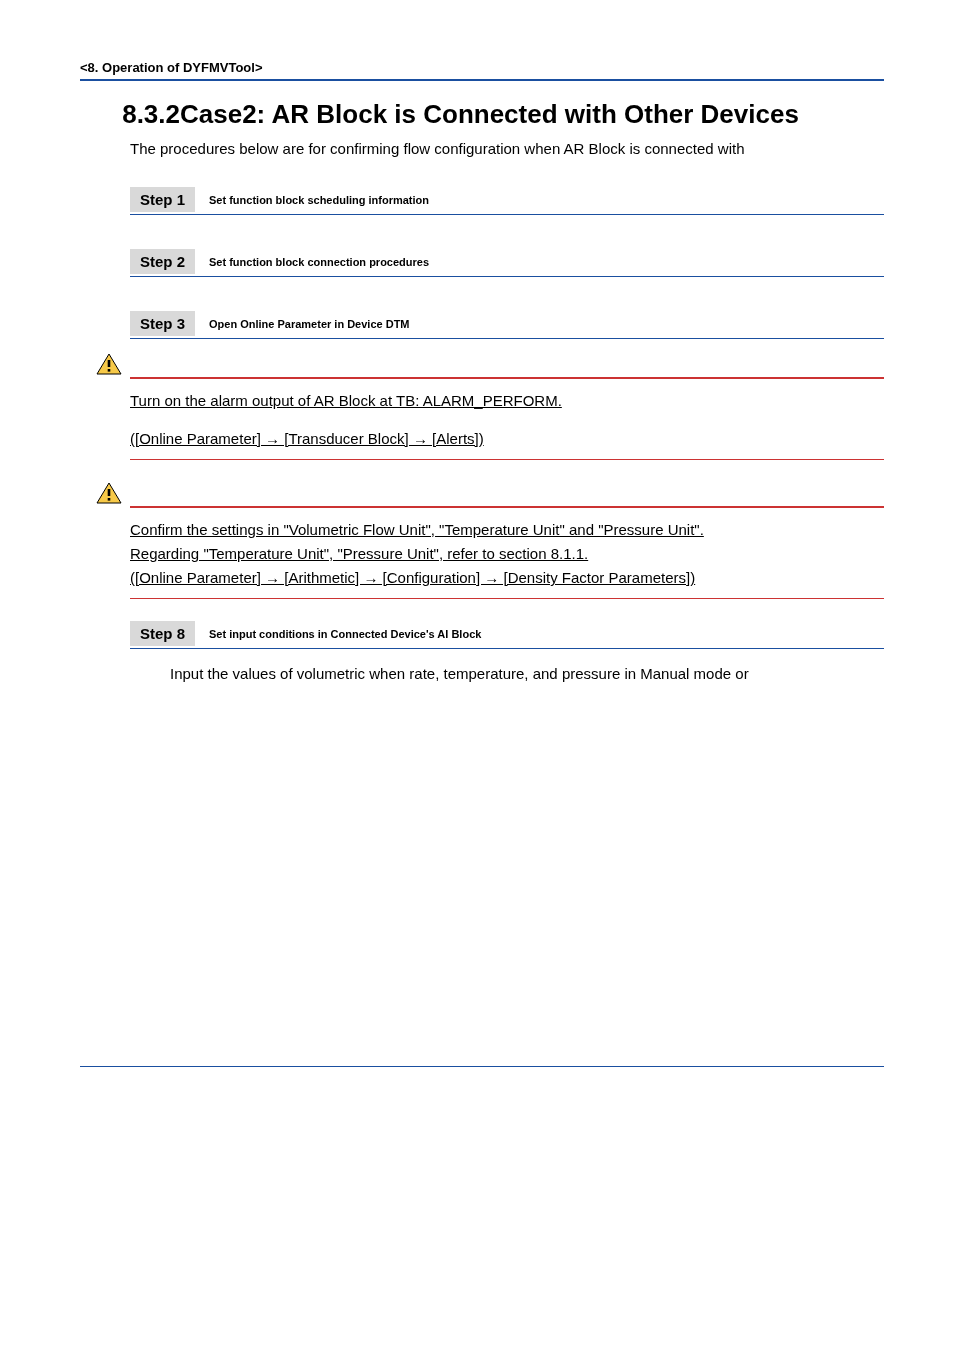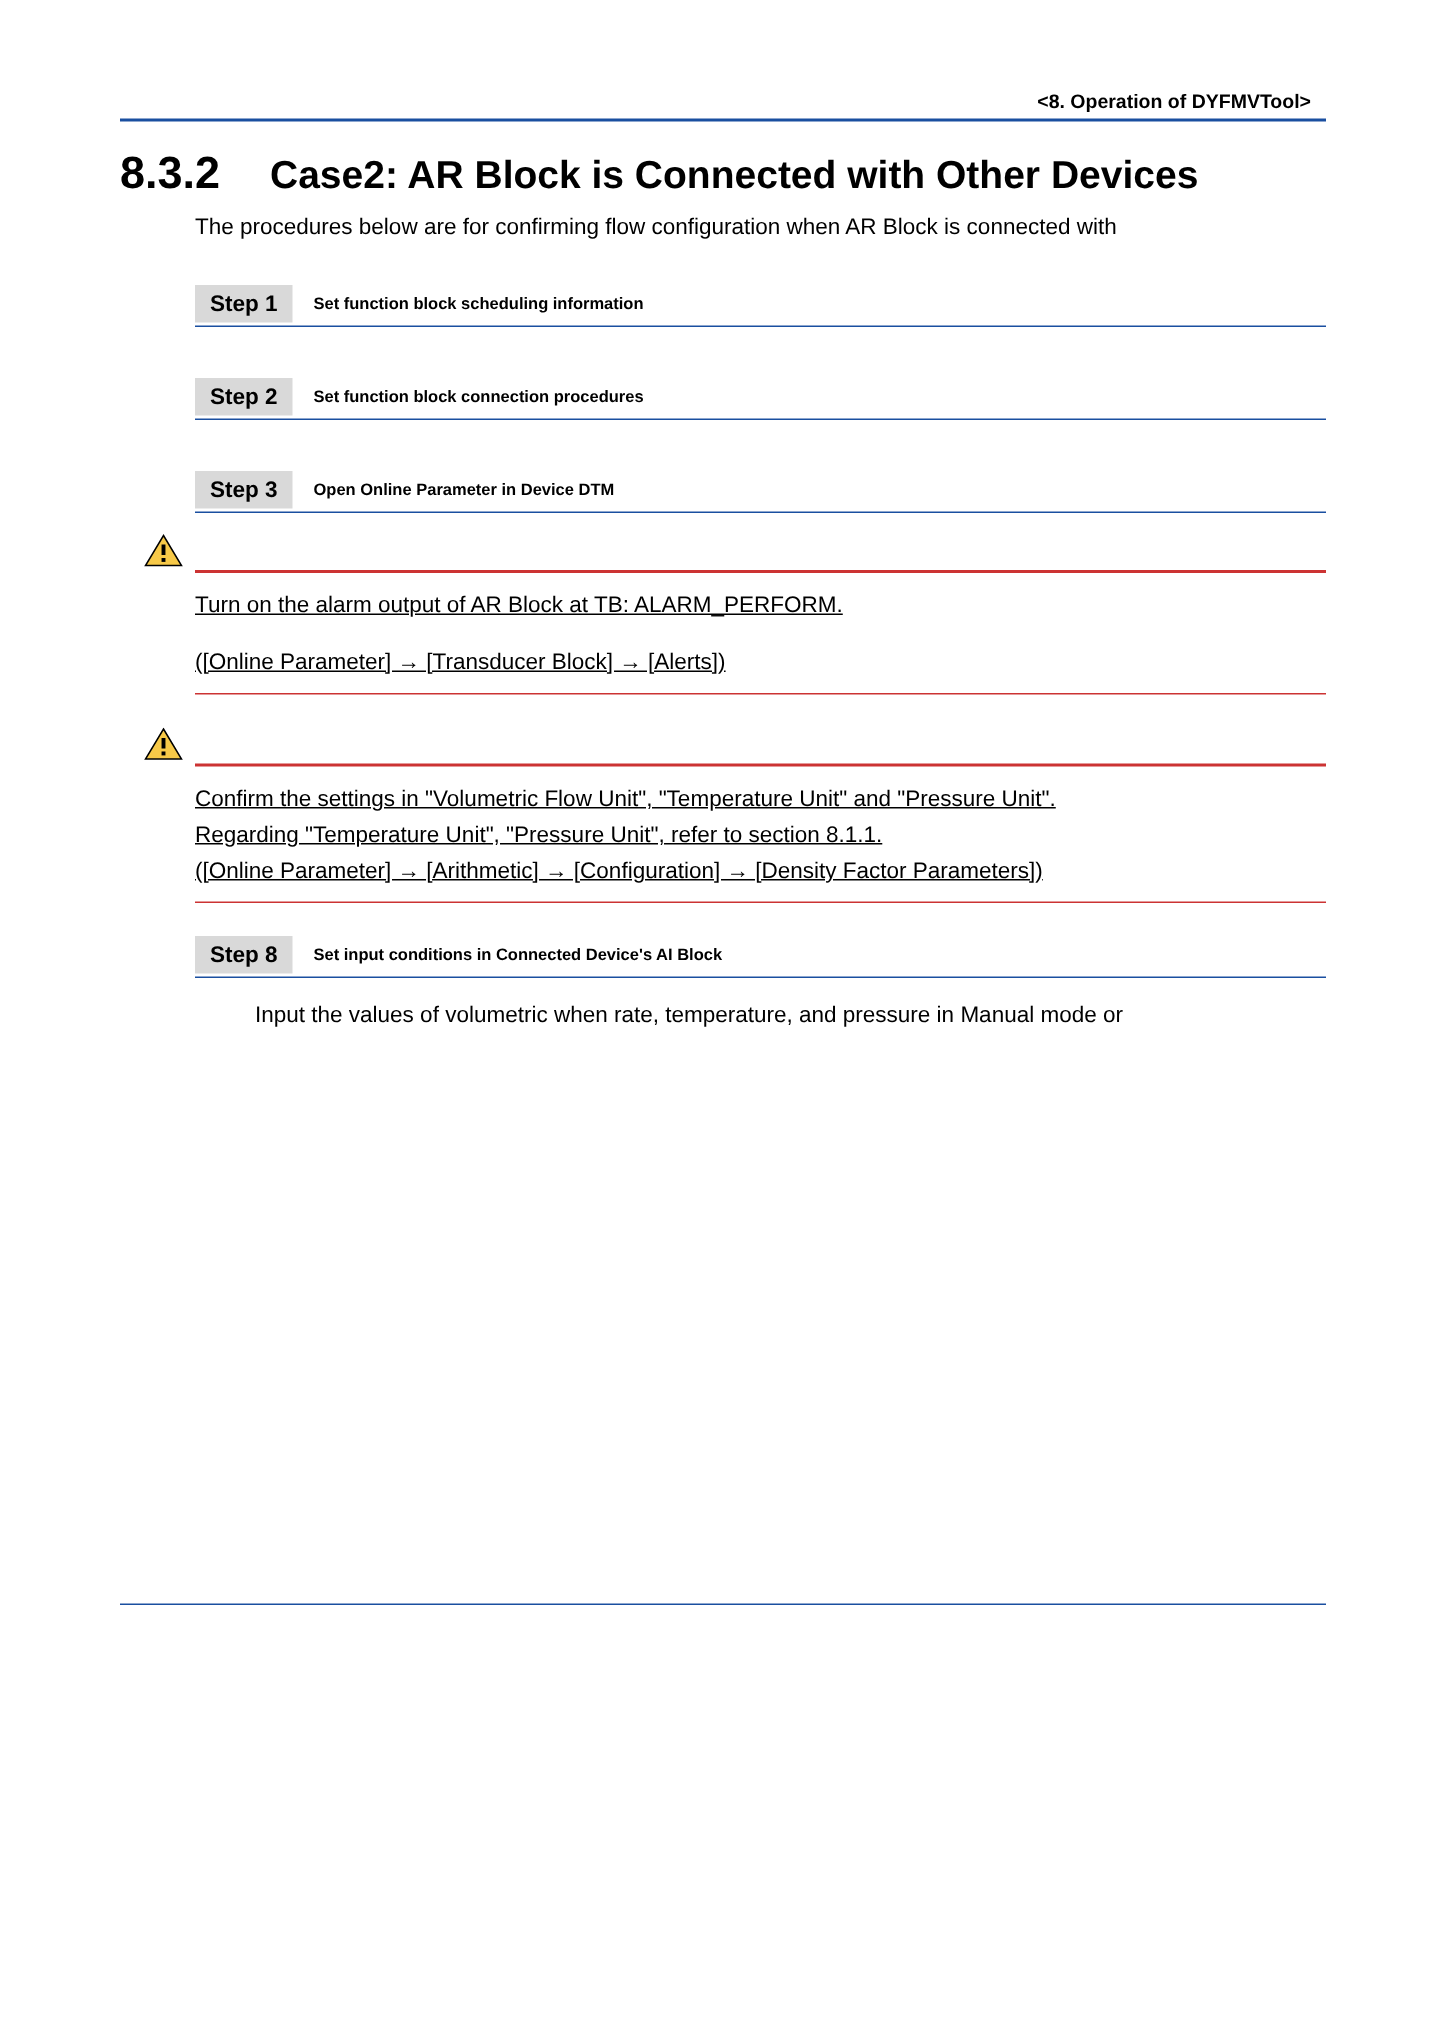--- a/index.html
+++ b/index.html
@@ -1,21 +1,21 @@
 <!DOCTYPE html>
 <html><head>
 <meta charset="utf-8">
 <style>
   * { margin: 0; padding: 0; box-sizing: border-box; }
   html, body { width: 954px; height: 1350px; background: #fff; font-family: Arial, Helvetica, sans-serif; color: #000; }
   .page { padding: 60px 70px 40px 80px; }
-  .header-path { font-size: 13px; font-weight: bold; text-align: right; margin-bottom: 4px; padding-right: 10px; }
+  .header-path { font-size: 13px; font-weight: bold; margin-bottom: 4px; padding-right: 10px; }
   .header-rule { border: none; border-top: 2px solid #1a4fa0; margin-bottom: 18px; }
   .section-row { display: flex; align-items: baseline; margin-bottom: 8px; }
-  .section-num { font-size: 30px; font-weight: bold; width: 100px; flex-shrink: 0; }
+  .section-num { font-size: 26px; font-weight: bold; width: 100px; flex-shrink: 0; text-align: right; }
   .section-title { font-size: 26px; font-weight: bold; text-align: right; }
   .intro { font-size: 15px; margin-left: 50px; margin-bottom: 28px; line-height: 1.4; }
   .step-block { margin-left: 50px; margin-bottom: 6px; }
   .step-head { display: flex; align-items: center; }
   .step-badge { background: #d9d9d9; font-size: 15px; font-weight: bold; padding: 4px 10px; margin-right: 14px; white-space: nowrap; }
   .step-title { font-size: 11px; font-weight: bold; }
   .step-rule { border: none; border-top: 1px solid #1a4fa0; margin-top: 2px; margin-bottom: 34px; }
   .step-rule.tight { margin-bottom: 14px; }
   .path-line { font-size: 15px; margin-left: 90px; margin-bottom: 28px; }
   .important-block { margin-left: 16px; margin-bottom: 20px; }

